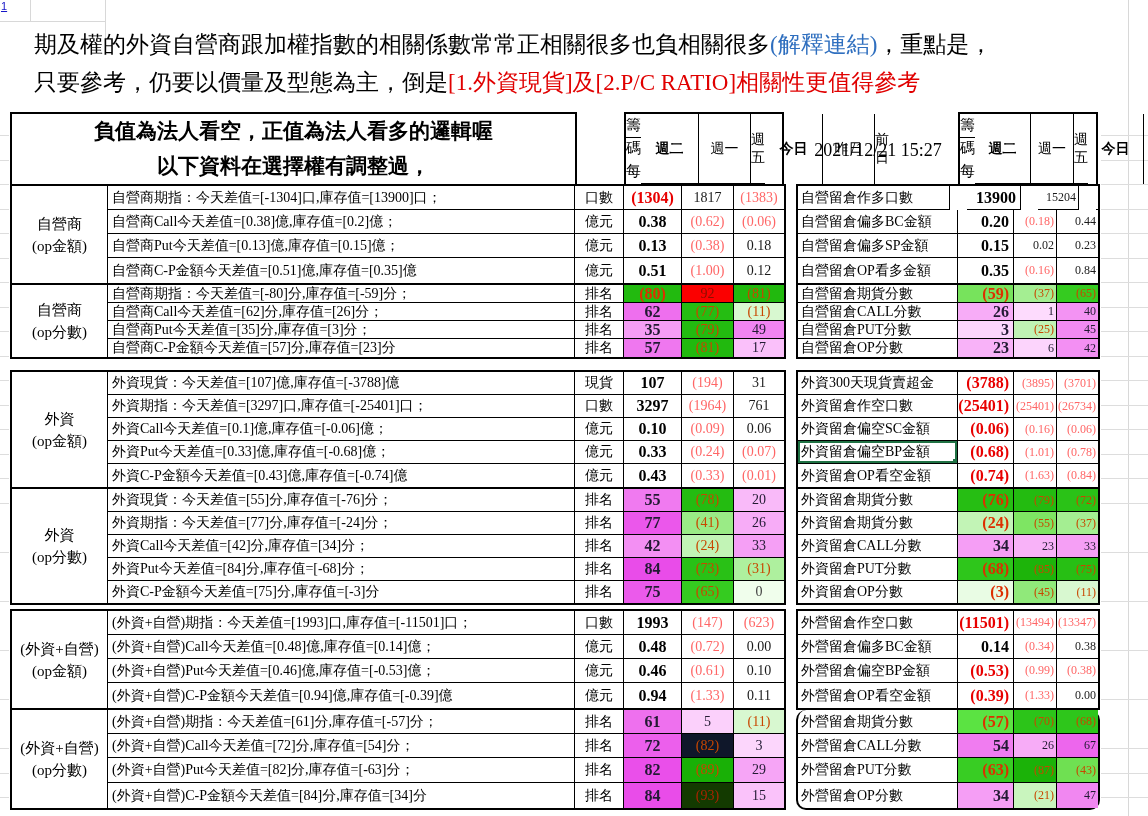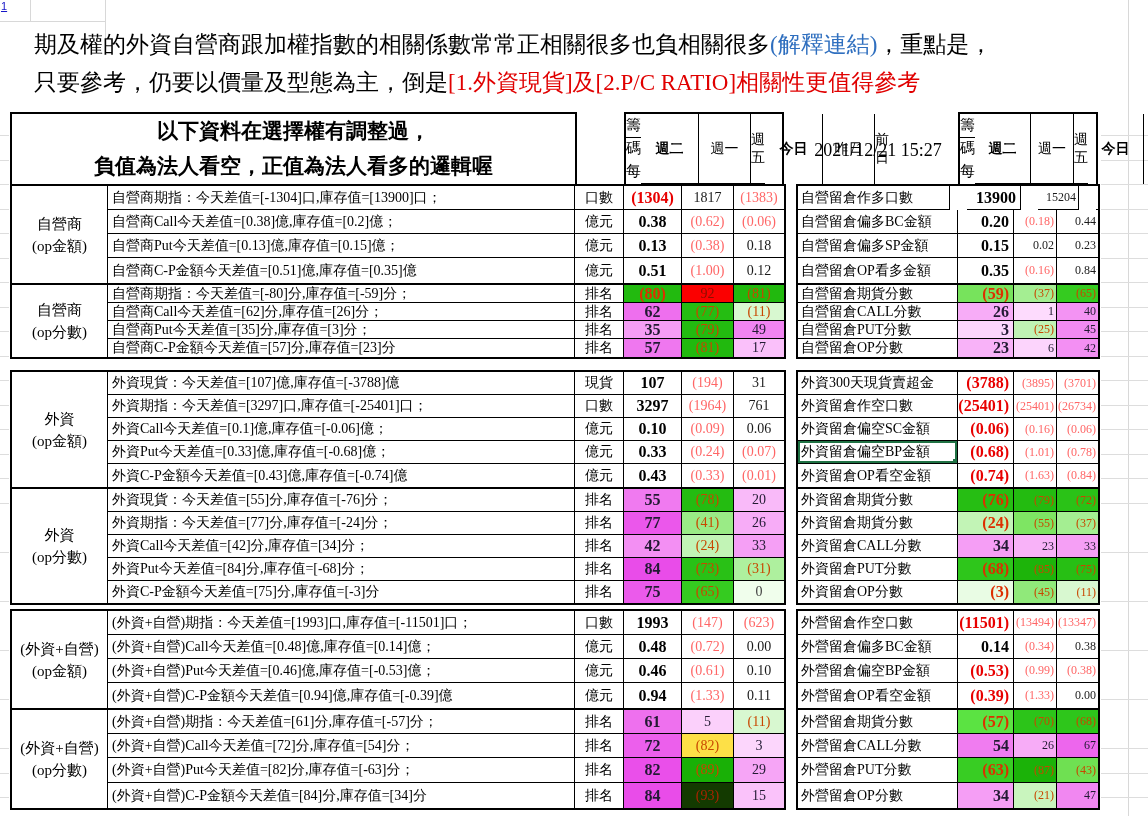--- a/index.html
+++ b/index.html
@@ -70,22 +70,22 @@
   <div class="gridstrip" style="left:0;top:112px;width:9px;height:700px;"></div>
 
   <div id="intro">
     <div><span>期及權的外資自營商跟加權指數的相關係數常常正相關很多也負相關很多</span><span class="blue">(解釋連結)</span><span>，重點是，</span></div>
     <div><span>只要參考，仍要以價量及型態為主，倒是</span><span class="red">[1.外資現貨]及[2.P/C RATIO]相關性更值得參考</span></div>
   </div>
 
   <div id="tbl">
 
     <div class="hdrbox">
+      <div>負值為法人看空，正值為法人看多的邏輯喔</div>
       <div>以下資料在選擇權有調整過，</div>
-      <div>負值為法人看空，正值為法人看多的邏輯喔</div>
     </div>
 
     <div class="shbox" style="left:614px;width:160px;">
       <div class="sh-title">籌碼每日差值</div>
       <div class="sh-row mid">
         <div class="bcell" style="width:58px;">週二</div>
         <div style="width:52px;">週一</div>
         <div>週五</div>
       </div>
       <div class="sh-row">
@@ -468,40 +468,40 @@
               <div class="c-desc">(外資+自營)期指：今天差值=[61]分,庫存值=[-57]分；</div>
               <div class="c-unit">排名</div>
               <div class="c-v1" style="color: rgb(34, 26, 51); background: rgb(238, 112, 238); font-weight: bold;">61</div>
               <div class="c-v2" style="color: rgb(34, 26, 51); background: rgb(251, 208, 251);">5</div>
               <div class="c-v3" style="color: rgb(200, 71, 0); background: rgb(216, 248, 208);">(11)</div>
             </div>
             <div class="trow" style="height: 24px;">
               <div class="c-desc">(外資+自營)Call今天差值=[72]分,庫存值=[54]分；</div>
               <div class="c-unit">排名</div>
               <div class="c-v1" style="color: rgb(34, 26, 51); background: rgb(236, 95, 236); font-weight: bold;">72</div>
-              <div class="c-v2" style="color: rgb(200, 71, 0); background: #fde047;">(82)</div>
+              <div class="c-v2" style="color: rgb(200, 71, 0); background: #0f172a;">(82)</div>
               <div class="c-v3" style="color: rgb(34, 26, 51); background: rgb(252, 214, 252);">3</div>
             </div>
             <div class="trow" style="height: 25px;">
               <div class="c-desc">(外資+自營)Put今天差值=[82]分,庫存值=[-63]分；</div>
               <div class="c-unit">排名</div>
               <div class="c-v1" style="color: rgb(34, 26, 51); background: rgb(234, 79, 234); font-weight: bold;">82</div>
               <div class="c-v2" style="color: rgb(200, 71, 0); background: rgb(25, 176, 6);">(89)</div>
               <div class="c-v3" style="color: rgb(34, 26, 51); background: rgb(246, 165, 246);">29</div>
             </div>
             <div class="trow lastrow" style="height: 25px;">
               <div class="c-desc">(外資+自營)C-P金額今天差值=[84]分,庫存值=[34]分</div>
               <div class="c-unit">排名</div>
               <div class="c-v1" style="color: rgb(34, 26, 51); background: rgb(233, 76, 233); font-weight: bold;">84</div>
               <div class="c-v2" style="color: rgb(168, 36, 0); background: rgb(19, 58, 0);">(93)</div>
               <div class="c-v3" style="color: rgb(34, 26, 51); background: rgb(250, 194, 250);">15</div>
             </div>
           </div>
         </div>
-        <div class="blockR nbt" style="top: 598px; height: 100px;">
+        <div class="blockR nbt" style="top: 598px; height: 100px; border-radius: 10px;">
           <div class="rowsR">
             <div class="trow" style="height: 24px;">
               <div class="c-rl">外營留倉期貨分數</div>
               <div class="c-rv1" style="color: rgb(221, 47, 0); background: rgb(91, 227, 66); font-weight: bold;">(57)</div>
               <div class="c-rv2" style="color: rgb(200, 71, 0); background: rgb(44, 196, 25);">(70)</div>
               <div class="c-rv3" style="color: rgb(200, 71, 0); background: rgb(46, 198, 27);">(68)</div>
             </div>
             <div class="trow" style="height: 24px;">
               <div class="c-rl">外營留倉CALL分數</div>
               <div class="c-rv1" style="color: rgb(34, 26, 51); background: rgb(240, 124, 240); font-weight: bold;">54</div>

